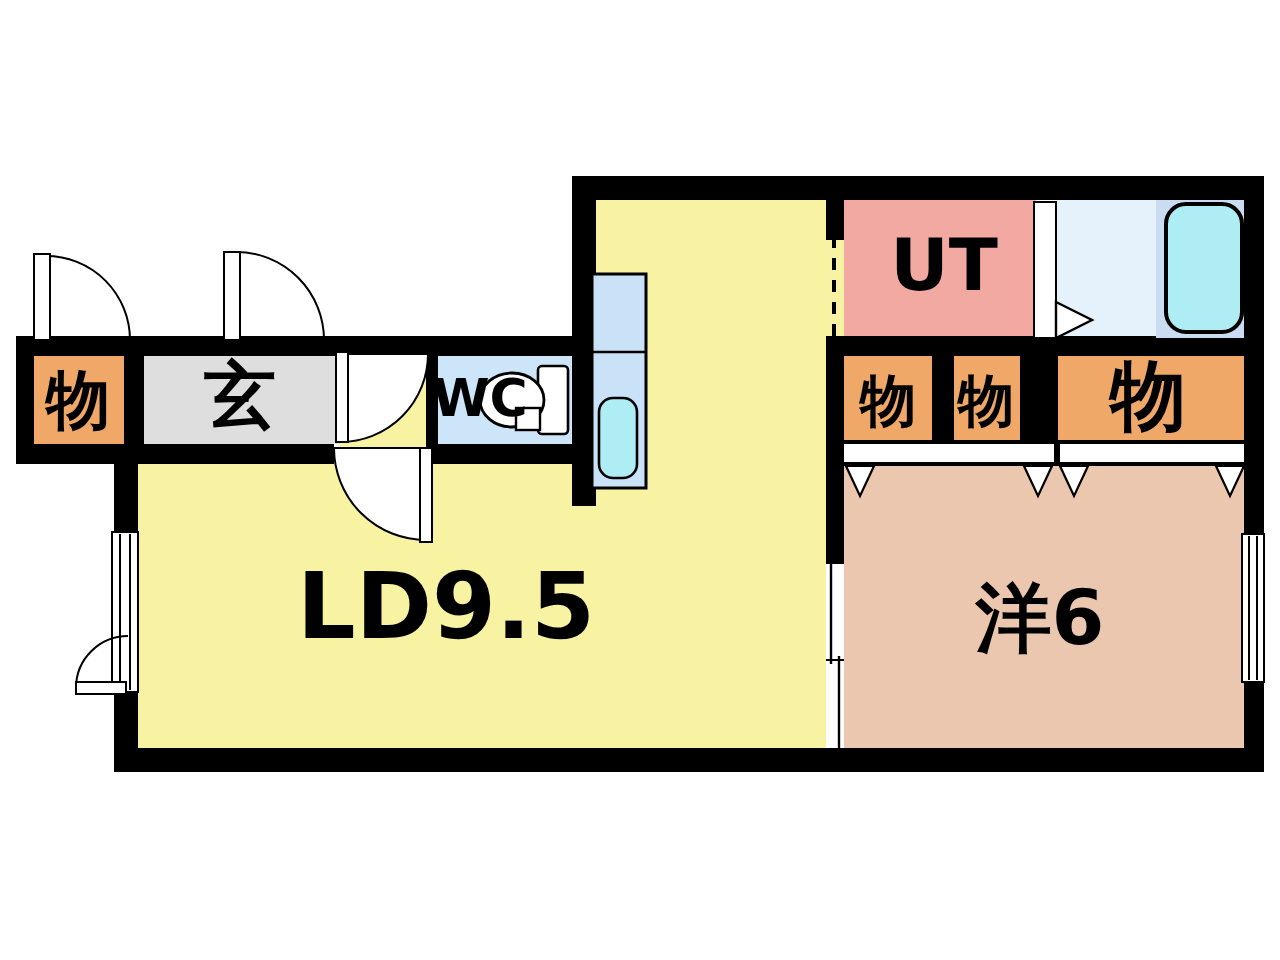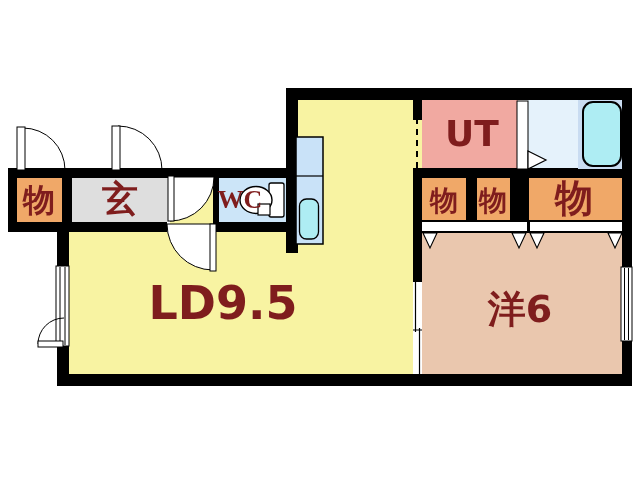--- a/index.html
+++ b/index.html
@@ -1,20 +1,20 @@
 <!DOCTYPE html>
 <html><head>
 <meta charset="utf-8">
 <style>
   html,body{margin:0;padding:0;background:#fff;}
   #plan{position:relative;width:640px;height:480px;background:#ffffff;overflow:hidden;
         font-family:"DejaVu Sans","Liberation Sans",sans-serif;}
   .f{position:absolute;}           
   .w{position:absolute;background:#000;} 
-  .lbl{position:absolute;transform:translate(-50%,-50%);font-weight:bold;color:#7f1d1d;
+  .lbl{position:absolute;transform:translate(-50%,-50%);font-weight:bold;color:#000000;
        white-space:nowrap;line-height:1;letter-spacing:0;}
   .yellow{background:#F8F3A2;}
   .orange{background:#F0A868;}
   .gray{background:#DEDEDE;}
   .wcblue{background:#CCE5F8;}
   .salmon{background:#F1A9A1;}
   .tan{background:#EAC7AE;}
   .bath{background:#E5F2FB;}
   .closet-strip{position:absolute;background:#fff;border-top:2px solid #000;border-bottom:2px solid #000;box-sizing:border-box;}
   svg{position:absolute;left:0;top:0;pointer-events:none;}
@@ -131,19 +131,19 @@
     <g>
       <path d="M 213 224 L 213 270 A 46 46 0 0 1 167 224 Z" fill="#fff" stroke="#000" stroke-width="1"></path>
       <rect x="210" y="224" width="6" height="47" fill="#fff" stroke="#000" stroke-width="1"></rect>
     </g>
   </svg>
 
   <div class="lbl" style="left:223px;top:303px;font-size:46px;">LD9.5</div>
   <div class="lbl" style="left:472px;top:134px;font-size:36px;">UT</div>
   <div class="lbl" style="left:520px;top:309px;font-size:38px;">洋6</div>
   <div class="lbl" style="left:120px;top:199px;font-size:36px;">玄</div>
-  <div class="lbl" style="left:240px;top:200px;font-size:26px;font-family:Liberation Serif, serif;">WC</div>
+  <div class="lbl" style="left:240px;top:200px;font-size:26px;">WC</div>
   <div class="lbl" style="left:39px;top:200px;font-size:32px;">物</div>
   <div class="lbl" style="left:444px;top:201px;font-size:28px;">物</div>
   <div class="lbl" style="left:493px;top:201px;font-size:28px;">物</div>
   <div class="lbl" style="left:574px;top:198px;font-size:38px;">物</div>
 
 </div>
 
 </body></html>

